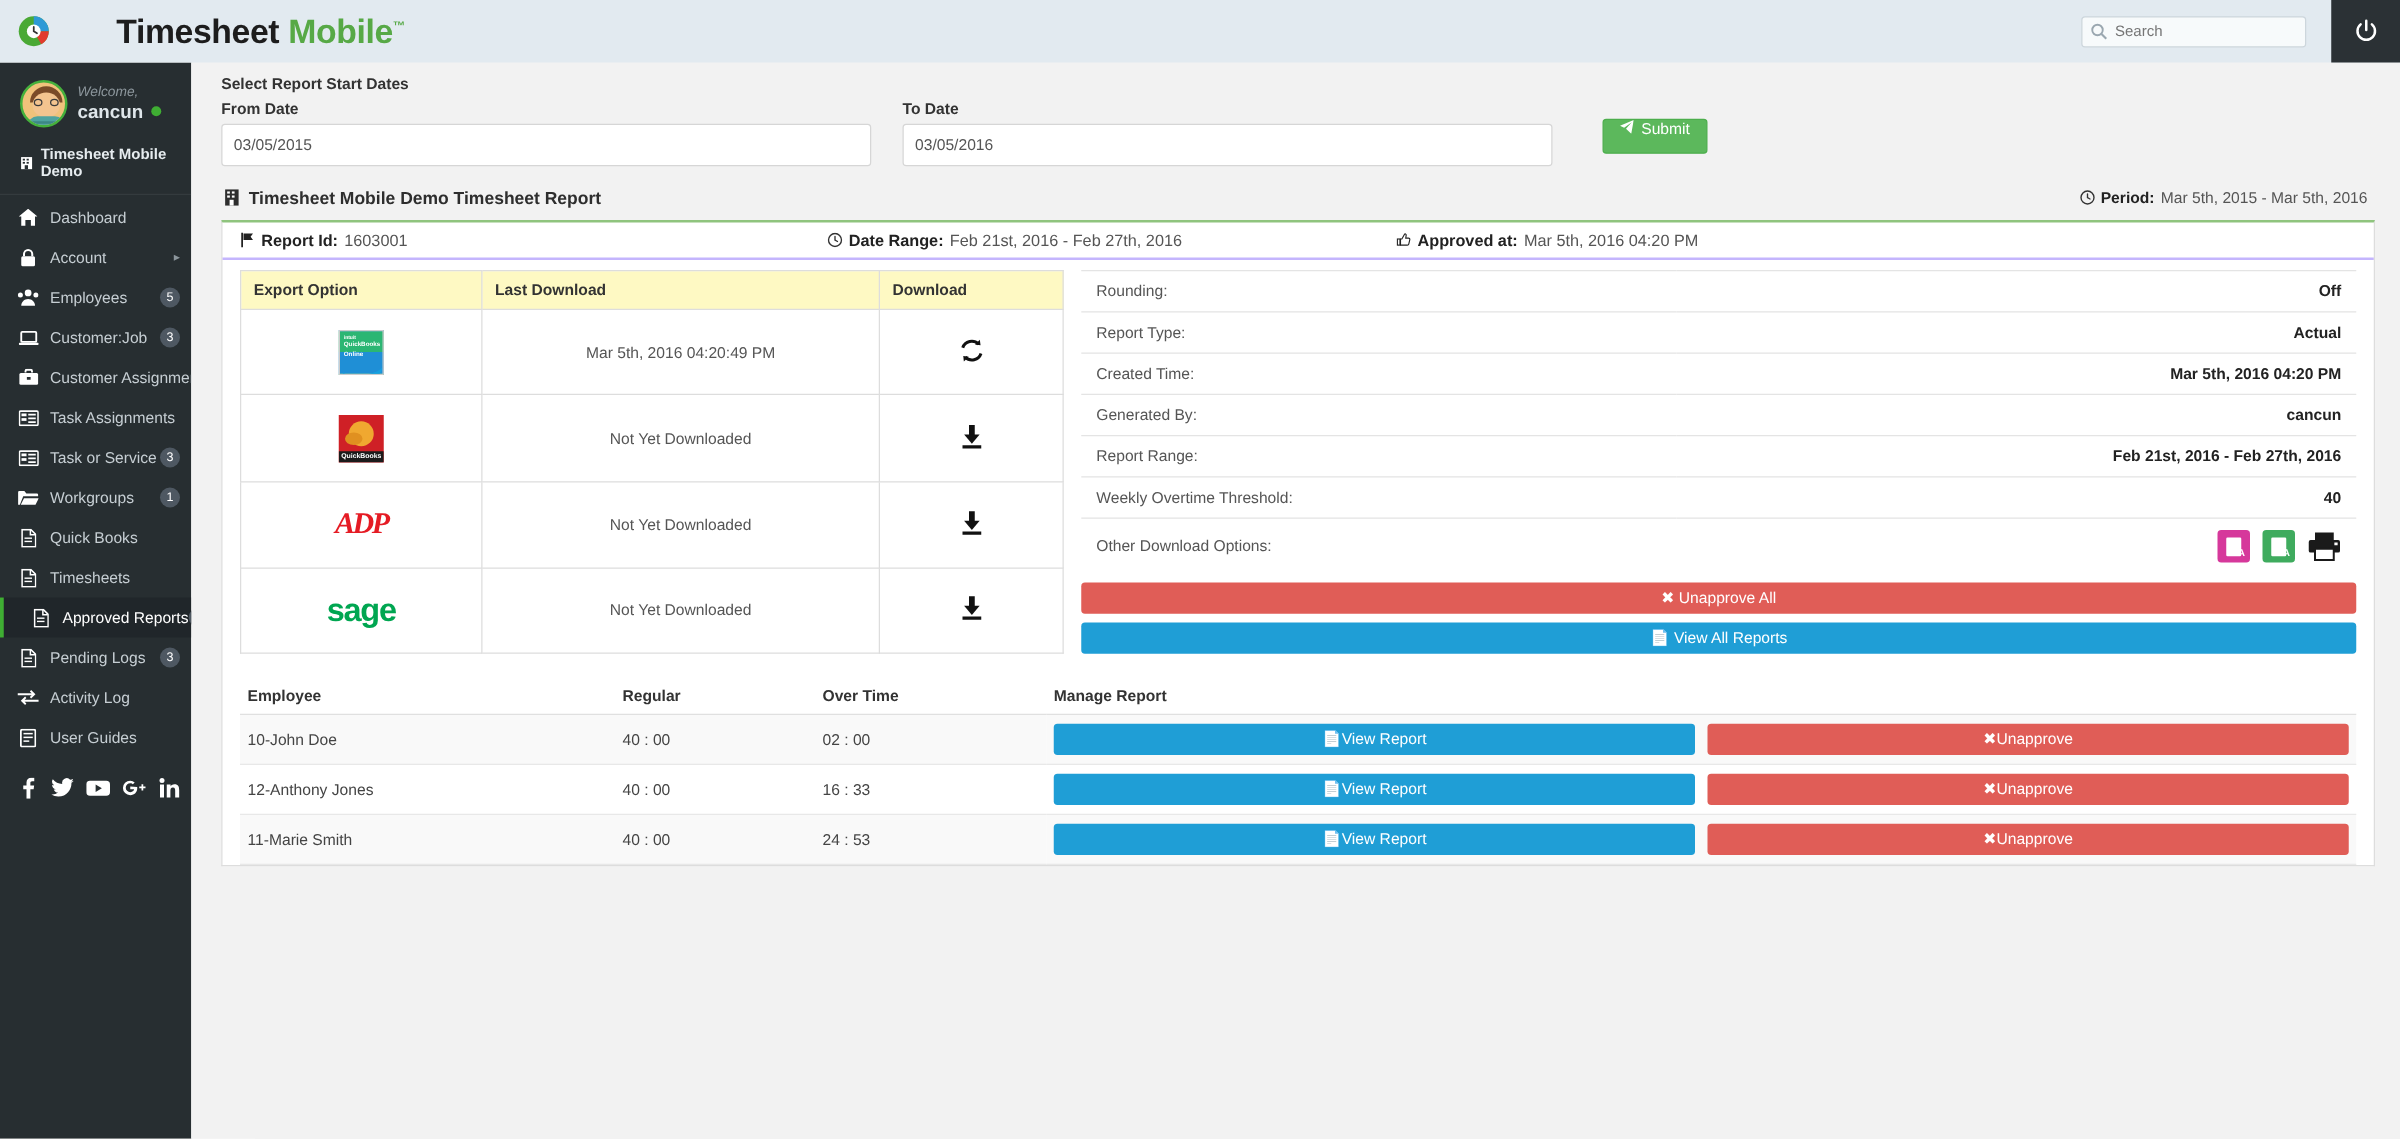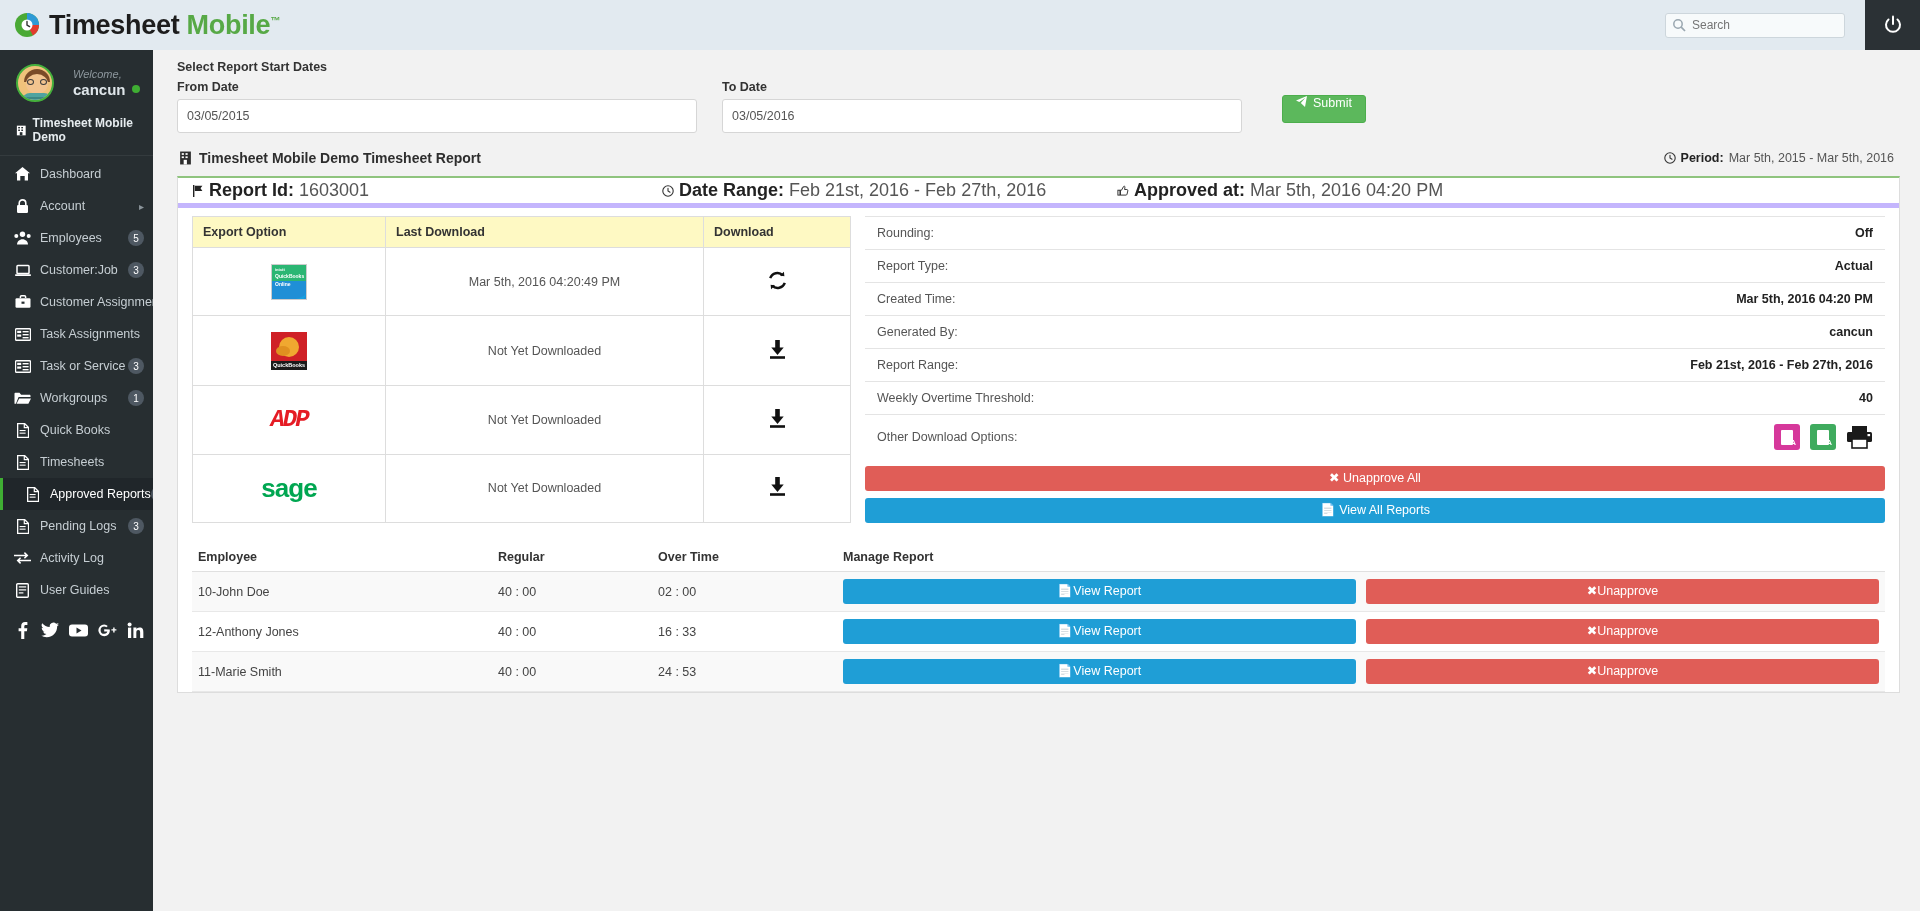--- a/index.html
+++ b/index.html
@@ -25,21 +25,21 @@
     padding-left: 14px;
     gap: 9px;
   }
   .brand-logo { width: 26px; height: 26px; position: relative; }
   .brand-text {
     font-size: 27px;
     font-weight: bold;
     letter-spacing: -0.3px;
     white-space: nowrap;
   }
-  .brand-text .b1 { color: #1d1d1d; }
+  .brand-text .b1 { color: #1d1d1d; margin-left: 44px; }
   .brand-text .b2 { color: #57a946; }
   .brand-tm { font-size: 10px; vertical-align: super; color: #57a946; font-weight: bold;}
 
   .topbar-right {
     margin-left: auto;
     display: flex;
     align-items: center;
     height: 50px;
   }
   .search-wrap {
@@ -79,21 +79,21 @@
     width: 153px;
     background: #272e31;
     flex: 0 0 153px;
     color: #c4ccd1;
     overflow: hidden;
   }
   .user-block {
     padding: 14px 0 10px 0;
     display: flex;
     align-items: center;
-    gap: 19px;
+    gap: 8px;
     padding-left: 16px;
   }
   .avatar {
     width: 38px; height: 38px; border-radius: 50%;
     border: 2px solid #45b03c;
     background: #f0c27b;
     position: relative; overflow: hidden;
     flex: 0 0 38px;
   }
   .avatar .hair { position:absolute; left:6px; top:3px; width:26px; height:13px; background:#7a4b28; border-radius:13px 13px 0 0; }
@@ -229,22 +229,22 @@
     border: 1px solid #ddd;
     border-top: 2px solid #8fc47e;
     margin-top: 7px;
     min-height: 500px;
   }
   .panel-head {
     display: flex;
     align-items: center;
     height: 30px;
     padding: 0 14px;
-    font-size: 18px;
-    border-bottom: 5px solid #c4b5fd;
+    font-size: 13px;
+    border-bottom: 2px solid #c4b5fd;
   }
   .ph-item { display: flex; align-items: center; gap: 5px; color: #555; }
   .ph-item b { color: #222; }
   .ph-1 { width: 470px; }
   .ph-2 { width: 455px; }
 
   .panel-body { display: flex; padding: 8px 14px 0 14px; gap: 14px; }
 
   
   .export-table {
@@ -290,21 +290,21 @@
     width: 36px; height: 38px; margin: 0 auto;
     background: #cf2026; position: relative; overflow: hidden;
   }
   .logo-qb .coin { position:absolute; left:8px; top:5px; width:20px; height:20px; background:#f0a830; border-radius:50%; }
   .logo-qb .coin2 { position:absolute; left:5px; top:14px; width:14px; height:10px; background:#e09020; border-radius:50%; }
   .logo-qb .bar { position:absolute; left:0; bottom:0; width:36px; height:9px; background:#1b1b1b; }
   .logo-qb .bar span { color:#fff; font-size:5.5px; font-weight:bold; display:block; text-align:center; line-height:9px; }
   .logo-adp {
     font-size: 24px; font-weight: bold; color: #e51b24;
     font-style: italic; letter-spacing: -2px; text-align: center;
-    font-family: Liberation Mono, monospace;
+    font-family: Liberation Serif, serif;
   }
   .logo-sage {
     font-size: 26px; font-weight: bold; color: #00a651;
     text-align: center; letter-spacing: -1px;
   }
 
   .icon-btn { cursor: pointer; display:inline-flex; }
 
   
   .info-wrap { flex: 1; }

